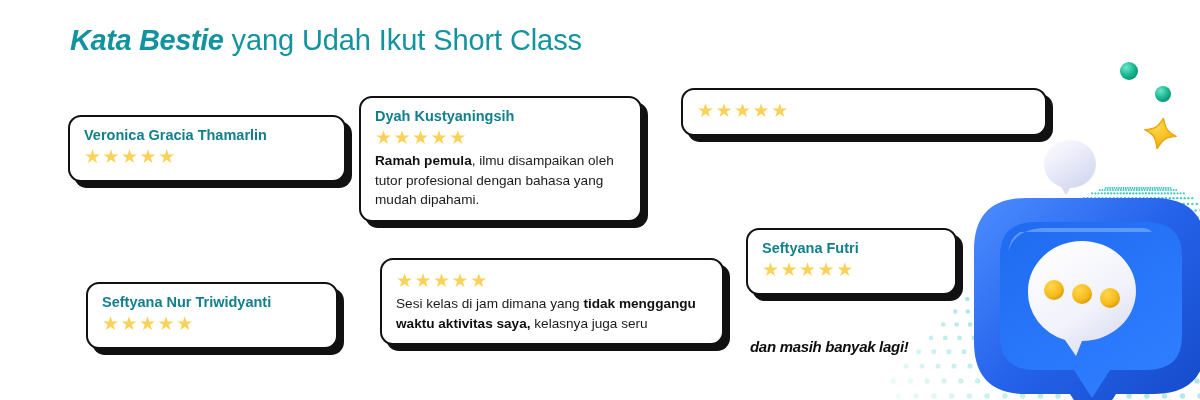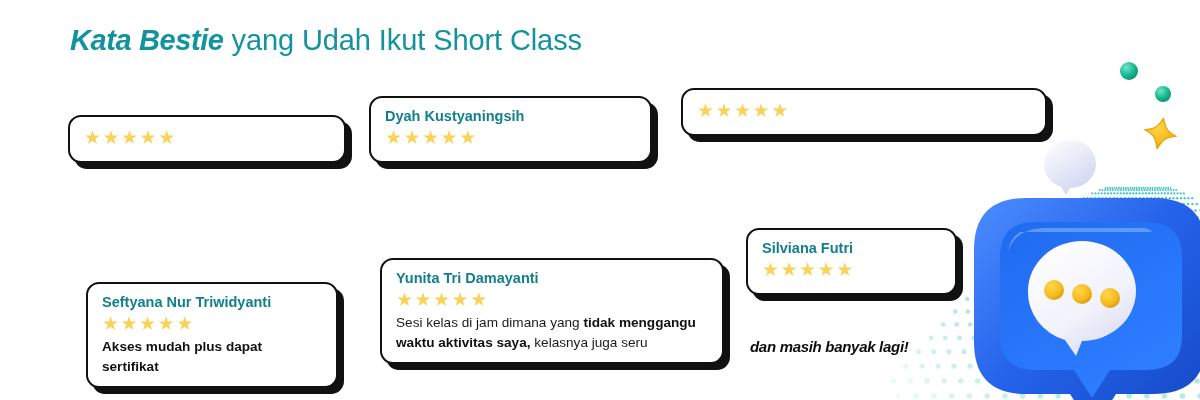--- a/index.html
+++ b/index.html
@@ -31,21 +31,21 @@
   }
   .stars{margin:2px 0 4px 0;line-height:1;letter-spacing:1.5px;
     color:#FBD259;font-size:19px;}
   .quote{
     color:#1b1b1b;font-size:13.6px;line-height:19.5px;
   }
   .quote b{font-weight:bold;color:#111;}
 
   
   #card-veronica { left:40px;  top:115px; width:278px; }
-  #card-dyah     { left:341px; top:96px;  width:283px; }
+  #card-dyah     { left:331px; top:96px;  width:283px; }
   #card-eriani   { left:653px; top:88px;  width:366px; }
   #card-seftyana { left:58px;  top:282px; width:252px; }
   #card-yunita   { left:352px; top:258px; width:344px; }
   #card-silviana { left:718px; top:228px; width:211px; }
 
   #card-seftyana .quote, #card-silviana .quote{font-weight:bold;}
 
   
   .tagline{
     position:absolute;left:722px;top:338px;
@@ -711,44 +711,44 @@
         <circle cx="222" cy="298" r="10" fill="url(#gYellow)"></circle>
       </g>
     </svg>
   </div>
 
   <div class="title">
     <span class="strong">Kata Bestie</span><span class="rest"> yang Udah Ikut Short Class</span>
   </div>
 
   <div class="card" id="card-veronica">
+    <div class="name">Veronica Gracia Thamarlin</div>
     <div class="stars">★★★★★</div>
   </div>
 
   <div class="card" id="card-dyah">
     <div class="name">Dyah Kustyaningsih</div>
     <div class="stars">★★★★★</div>
+    <div class="quote"><b>Ramah pemula</b><span>, ilmu disampaikan oleh tutor profesional dengan bahasa yang mudah dipahami.</span></div>
   </div>
 
   <div class="card" id="card-eriani">
     <div class="stars">★★★★★</div>
   </div>
 
   <div class="card" id="card-seftyana">
     <div class="name">Seftyana Nur Triwidyanti</div>
     <div class="stars">★★★★★</div>
-    <div class="quote"><b>Akses mudah plus dapat sertifikat</b></div>
   </div>
 
   <div class="card" id="card-yunita">
-    <div class="name">Yunita Tri Damayanti</div>
     <div class="stars">★★★★★</div>
     <div class="quote"><span>Sesi kelas di jam dimana yang </span><b>tidak menggangu waktu aktivitas saya,</b><span> kelasnya juga seru</span></div>
   </div>
 
   <div class="card" id="card-silviana">
-    <div class="name">Silviana Futri</div>
+    <div class="name">Seftyana Futri</div>
     <div class="stars">★★★★★</div>
   </div>
 
   <div class="tagline">dan masih banyak lagi!</div>
 
 </div>
 
 </body></html>

